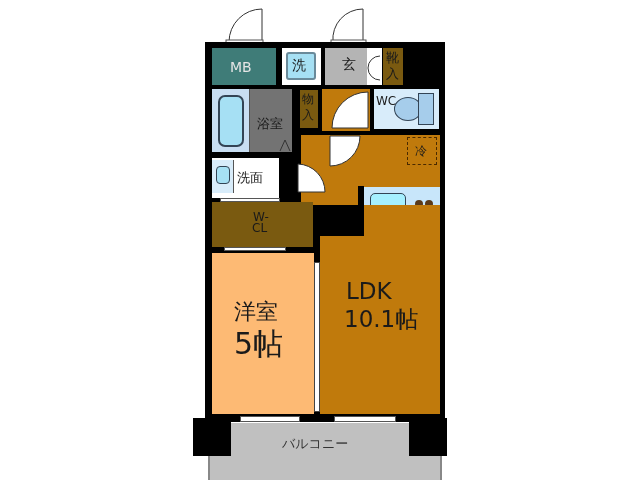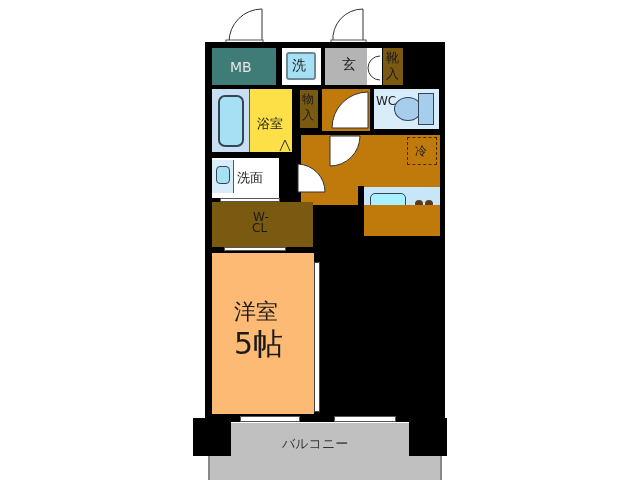--- a/index.html
+++ b/index.html
@@ -41,21 +41,21 @@
   <div class="abs" style="left:367px;top:48px;width:15px;height:37px;background:#fff;"></div>
   <svg class="abs" style="left:358px;top:55px;" width="24" height="26" viewBox="0 0 24 26">
     <path d="M22 1 A12 12 0 0 0 10 13 M22 25 A12 12 0 0 1 10 13" fill="#fff" stroke="#333" stroke-width="1"></path>
   </svg>
 
   <div class="abs" style="left:383px;top:48px;width:20px;height:37px;background:#7A5A10;">
     <span class="lbl" style="left:3px;top:3px;font-size:13px;">靴</span>
     <span class="lbl" style="left:3px;top:19px;font-size:13px;">入</span>
   </div>
 
-  <div class="abs" style="left:212px;top:89px;width:80px;height:63px;background:#fde047;">
+  <div class="abs" style="left:212px;top:89px;width:80px;height:63px;background:#737373;">
     <div class="abs" style="left:0;top:0;width:38px;height:63px;background:#C8DEF2;border-right:1px solid #555;"></div>
     <div class="abs" style="left:6px;top:6px;width:26px;height:52px;background:#A6E0F4;border:2px solid #345;border-radius:7px;"></div>
     <span class="lbl" style="left:45px;top:28px;font-size:13px;">浴室</span>
     <svg class="abs" style="left:67px;top:50px;" width="12" height="13" viewBox="0 0 12 13">
         <path d="M1 12 L6 1 L11 12" fill="none" stroke="#333"></path>
       </svg>
   </div>
 
   <div class="abs" style="left:300px;top:90px;width:18px;height:38px;background:#7A5A10;">
     <span class="lbl" style="left:2px;top:3px;font-size:12px;">物</span>
@@ -100,20 +100,24 @@
   </div>
   <div class="abs" style="left:364px;top:222px;width:76px;height:14px;background:#fff;border-top:1px solid #555;border-bottom:1px solid #999;"></div>
 
   <div class="abs" style="left:212px;top:202px;width:101px;height:45px;background:#7A5A10;">
     <span class="lbl" style="left:41px;top:9px;font-size:12px;">W-</span>
     <span class="lbl" style="left:40px;top:20px;font-size:12px;text-align:right;">CL</span>
   </div>
   <div class="sill" style="left:220px;top:198px;width:60px;height:4px;"></div>
   <div class="sill" style="left:224px;top:247px;width:62px;height:4px;"></div>
 
+  <div class="abs" style="left:320px;top:236px;width:120px;height:178px;background:#C07A0C;">
+    <span class="lbl" style="left:26px;top:44px;font-size:23px;">LDK</span>
+    <span class="lbl" style="left:24px;top:72px;font-size:23px;">10.1帖</span>
+  </div>
   <div class="abs" style="left:358px;top:205px;width:82px;height:31px;background:#C07A0C;"></div>
   <div class="abs wall" style="left:358px;top:186px;width:6px;height:50px;"></div>
   <div class="abs" style="left:364px;top:187px;width:0;height:0;"></div>
 
   <div class="abs" style="left:212px;top:253px;width:102px;height:161px;background:#fdba74;">
     <span class="lbl" style="left:22px;top:48px;font-size:22px;">洋室</span>
     <span class="lbl" style="left:22px;top:76px;font-size:30px;">5帖</span>
   </div>
 
   <div class="abs" style="left:314px;top:262px;width:6px;height:150px;background:#fff;border:1px solid #444;"></div>

